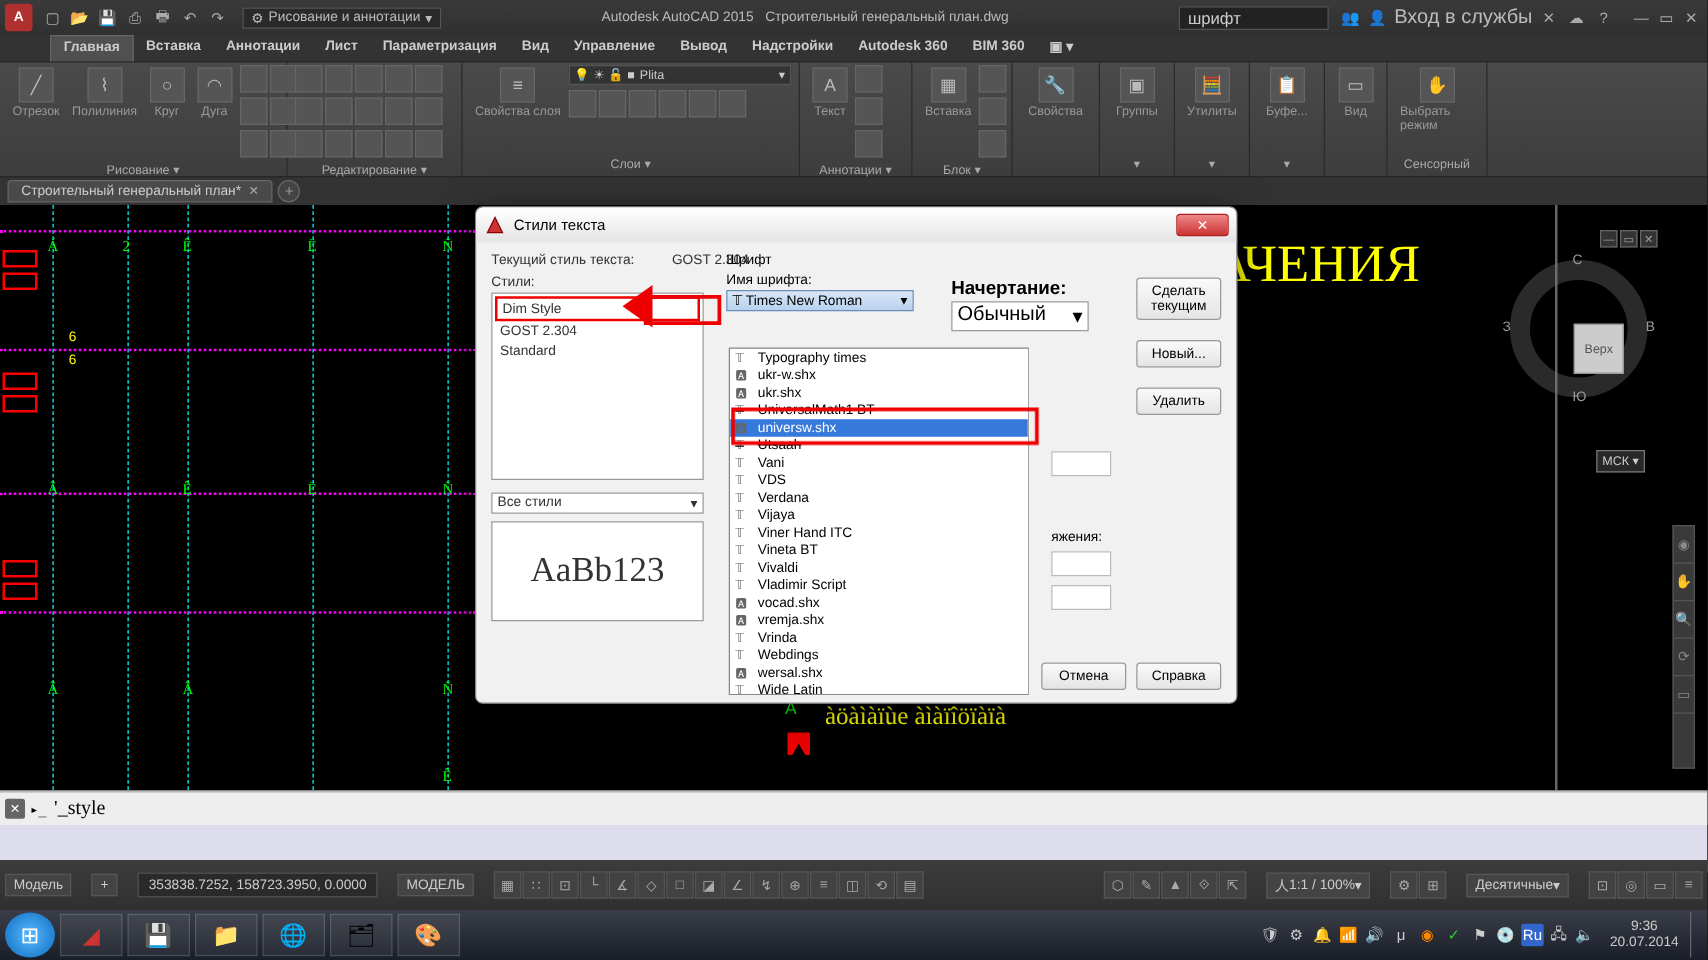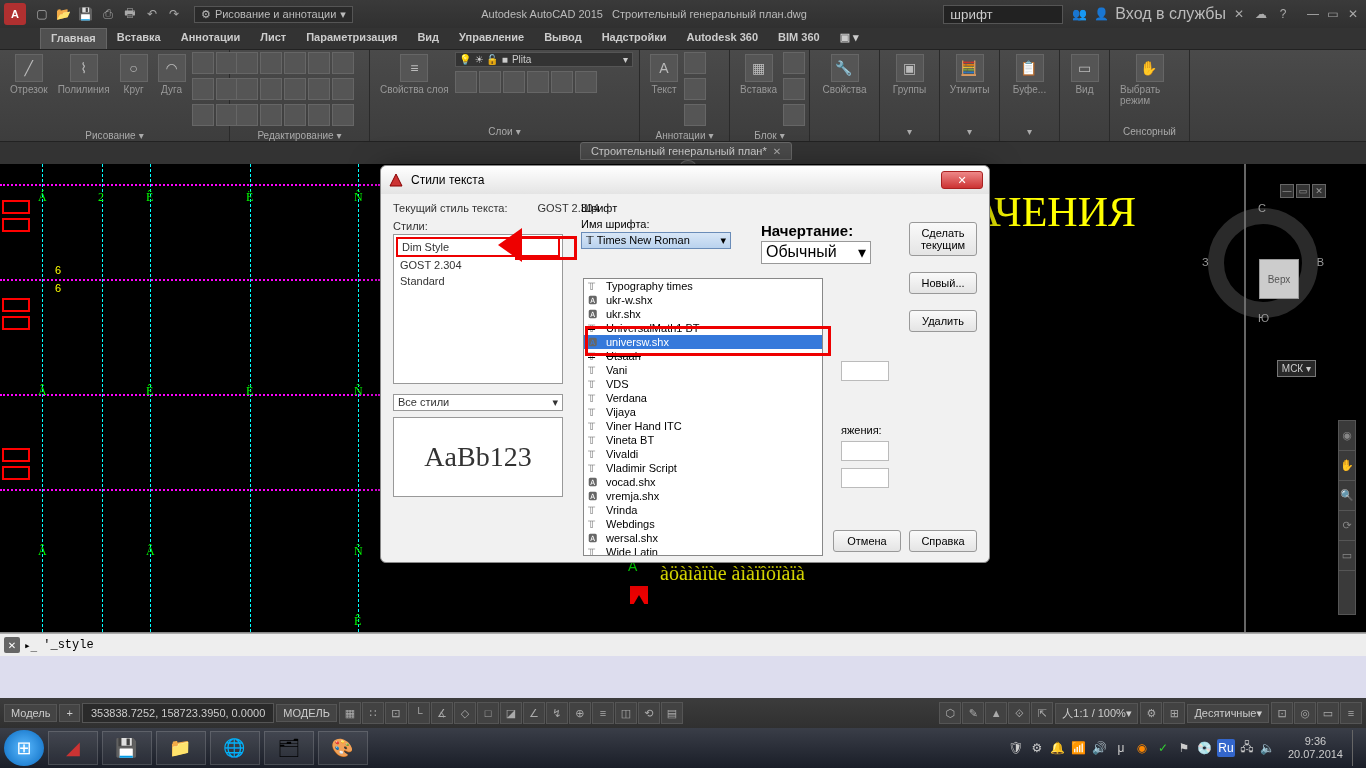--- a/index.html
+++ b/index.html
@@ -26,21 +26,21 @@
 .ribbon{height:92px;background:linear-gradient(#4a4a4a,#3d3d3d);display:flex;border-bottom:1px solid #222;}
 .panel{border-right:1px solid #2a2a2a;padding:2px 6px;display:flex;flex-direction:column;justify-content:space-between;}
 .panel-row{display:flex;gap:2px;align-items:flex-start;}
 .panel-btn{display:flex;flex-direction:column;align-items:center;color:#999;font-size:10px;padding:2px 4px;gap:2px;}
 .panel-btn .ico{width:28px;height:28px;background:#555;border:1px solid #666;display:flex;align-items:center;justify-content:center;font-size:14px;color:#bbb;}
 .small-grid{display:grid;grid-template-columns:repeat(3,24px);grid-auto-rows:24px;gap:2px;}
 .small-grid .sb{width:22px;height:22px;background:#555;border:1px solid #666;}
 .panel-title{color:#aaa;font-size:10px;text-align:center;padding:2px 0;display:flex;justify-content:center;align-items:center;gap:3px;}
 
 
-.file-tabs{height:22px;background:#333;display:flex;align-items:center;padding-left:6px;flex-direction:column;}
+.file-tabs{height:22px;background:#333;display:flex;align-items:center;padding-left:6px;}
 .file-tab{background:#4a4a4a;border:1px solid #666;padding:2px 10px;color:#ccc;font-size:11px;display:flex;align-items:center;gap:6px;border-radius:3px 3px 0 0;}
 .file-tab .x{color:#aaa;font-size:10px;}
 .file-add{width:18px;height:18px;background:#444;border:1px solid #666;margin-left:4px;color:#999;display:flex;align-items:center;justify-content:center;font-size:12px;border-radius:50%;}
 
 
 .draw-area{position:absolute;left:0;top:164px;right:0;height:468px;background:#000;overflow:hidden;}
 .draw-area .yellow-txt{position:absolute;color:#ffff00;font-family:serif;}
 .draw-area .red-box{position:absolute;border:2px solid #f00;}
 .draw-area .cyan-line{position:absolute;border-left:1px dashed cyan;}
 .draw-area .mag-line{position:absolute;border-top:2px dotted magenta;}
@@ -54,24 +54,24 @@
 .vc-outer{position:absolute;right:48px;top:208px;width:110px;height:110px;}
 .vc-circle{width:110px;height:110px;border:16px solid rgba(120,120,120,0.35);border-radius:50%;position:relative;}
 .vc-cube{position:absolute;left:35px;top:35px;width:40px;height:40px;background:#ccc;display:flex;align-items:center;justify-content:center;color:#555;font-size:10px;border:1px solid #999;}
 .vc-lbl{position:absolute;color:#999;font-size:11px;}
 .vc-wcs{position:absolute;right:50px;top:360px;background:rgba(80,80,80,0.5);color:#ccc;font-size:10px;padding:2px 4px;border:1px solid #777;}
 
 
 .cmd-area{position:absolute;left:0;bottom:70px;right:0;height:66px;background:#dde;border-top:1px solid #888;}
 .cmd-hist{background:#dcdce8;padding:4px 8px;font-family:Consolas,monospace;font-size:11px;color:#333;white-space:pre;}
 .cmd-line{display:flex;align-items:center;padding:2px 4px;background:#eee;border-top:1px solid #aaa;}
-.cmd-input{flex:1;font-family:Liberation Mono, monospace;font-size:12px;border:none;background:transparent;padding:2px;}
-
-
-.status{position:absolute;left:0;bottom:40px;right:0;height:30px;background:linear-gradient(#3c3c3c,#303030);display:flex;align-items:center;color:#ccc;font-size:11px;padding:0 4px;gap:2px;}
+.cmd-input{flex:1;font-family:Liberation Serif, serif;font-size:16px;border:none;background:transparent;padding:2px;}
+
+
+.status{position:absolute;left:0;bottom:40px;right:0;height:40px;background:linear-gradient(#3c3c3c,#303030);display:flex;align-items:center;color:#ccc;font-size:11px;padding:0 4px;gap:16px;}
 .status .sbtn{padding:2px 6px;border:1px solid #555;background:#444;display:flex;align-items:center;}
 .status .coords{background:#2a2a2a;padding:3px 8px;border:1px solid #555;}
 .status .icgrp{display:flex;gap:1px;}
 .status .icgrp .si{width:22px;height:22px;background:#424242;border:1px solid #555;display:flex;align-items:center;justify-content:center;font-size:11px;color:#aaa;}
 
 
 .taskbar{position:absolute;left:0;bottom:0;right:0;height:40px;background:linear-gradient(#3a3e48,#1a1e28);display:flex;align-items:center;padding:0 4px;}
 .start{width:40px;height:36px;background:radial-gradient(circle,#5bbaff,#0a6ac0);border-radius:50%;display:flex;align-items:center;justify-content:center;color:#fff;font-size:18px;}
 .task-item{width:50px;height:34px;margin-left:4px;background:rgba(255,255,255,0.06);border:1px solid rgba(255,255,255,0.15);display:flex;align-items:center;justify-content:center;font-size:18px;}
 .tray{margin-left:auto;display:flex;align-items:center;gap:3px;color:#ccc;font-size:11px;}

